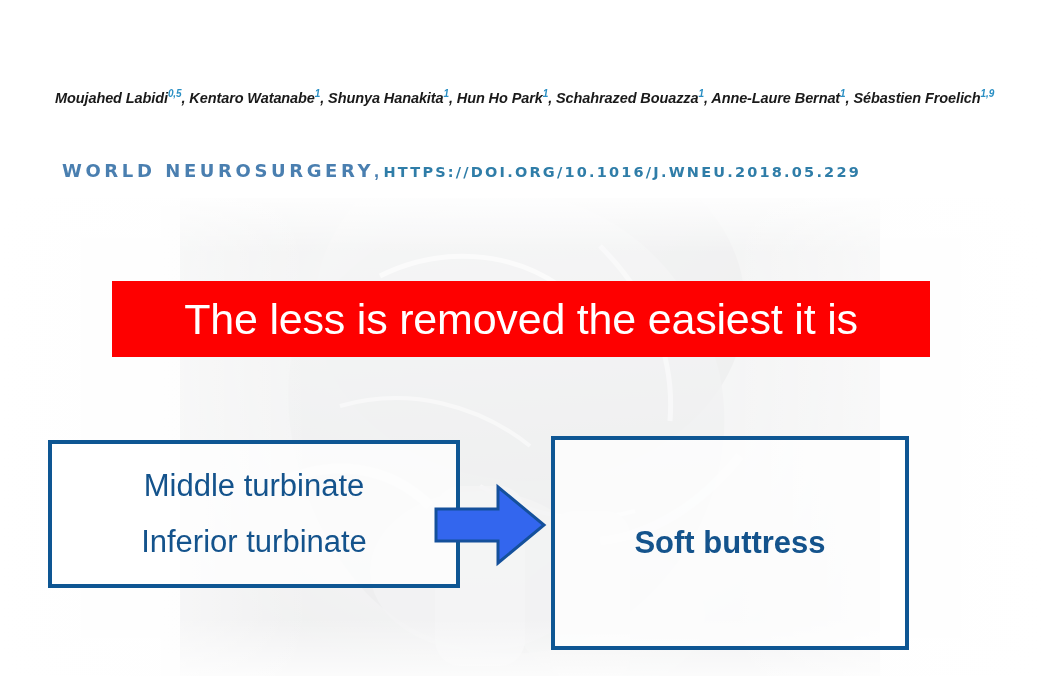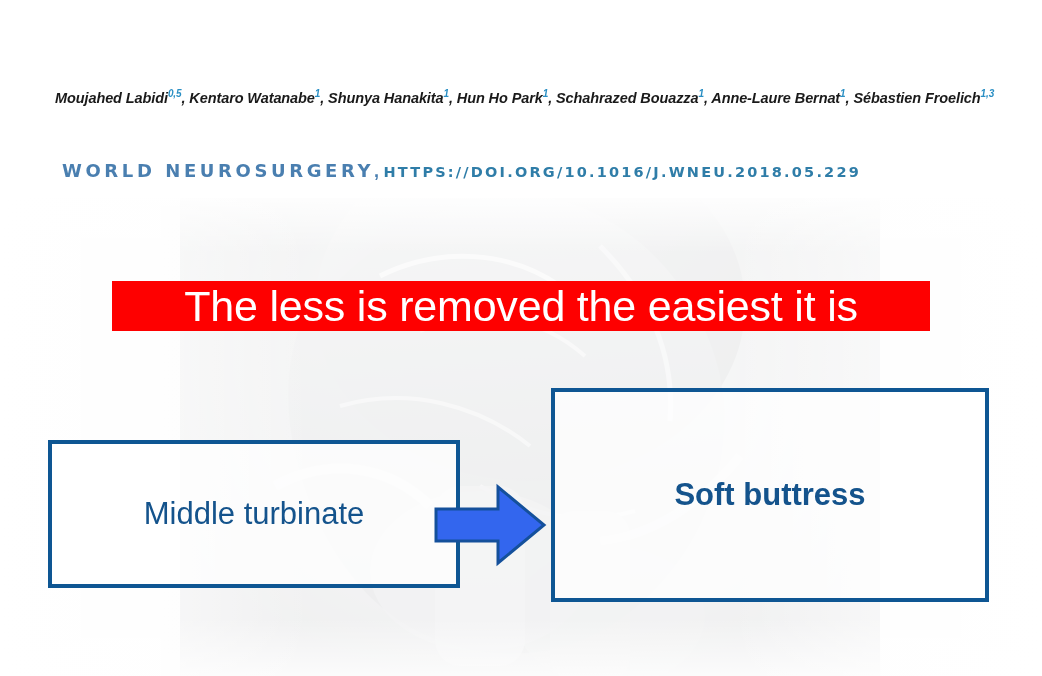--- a/index.html
+++ b/index.html
@@ -125,21 +125,21 @@
     color: #2f7da8;
     font-family: "DejaVu Sans", sans-serif;
   }
 
   
   .red-banner {
     position: absolute;
     left: 112px;
     top: 281px;
     width: 818px;
-    height: 50px;
+    height: 76px;
     background: #fe0000;
     z-index: 20;
     display: flex;
     align-items: center;
     justify-content: center;
   }
   .red-banner-text {
     color: #ffffff;
     font-size: 43px;
     line-height: 46px;
@@ -169,22 +169,22 @@
   }
   #box-left .line {
     color: #14538c;
     font-size: 31px;
     line-height: 56px;
     white-space: nowrap;
   }
 
   #box-right {
     left: 551px;
-    top: 388px;
-    width: 438px;
+    top: 436px;
+    width: 358px;
     height: 214px;
   }
   #box-right .line {
     color: #14538c;
     font-size: 30px;
     line-height: 62px;
     white-space: nowrap;
   }
   #box-right .line.strong {
     font-weight: bold;
@@ -237,34 +237,35 @@
       <rect x="370" y="355" width="80" height="170" rx="24" fill="#c2c4c6" opacity="0.75"></rect>
       <path d="M95 330 C150 300 210 310 250 350" stroke="#e4e5e6" stroke-width="10" fill="none" opacity="0.6"></path>
       <path d="M560 300 C520 350 470 380 420 385" stroke="#e2e3e4" stroke-width="9" fill="none" opacity="0.55"></path>
     </svg>
     <div class="veil"></div>
     <div class="edge-fade"></div>
   </div>
 
   <div class="header">
 
-    <div class="authors">Moujahed Labidi<sup>0,5</sup>, Kentaro Watanabe<sup>1</sup>, Shunya Hanakita<sup>1</sup>, Hun Ho Park<sup>1</sup>, Schahrazed Bouazza<sup>1</sup>, Anne-Laure Bernat<sup>1</sup>, Sébastien Froelich<sup>1,3</sup></div>
+    <div class="authors">Moujahed Labidi<sup>0,5</sup>, Kentaro Watanabe<sup>1</sup>, Shunya Hanakita<sup>1</sup>, Hun Ho Park<sup>1</sup>, Schahrazed Bouazza<sup>1</sup>, Anne-Laure Bernat<sup>1</sup>, Sébastien Froelich<sup>1,9</sup></div>
 
     <div class="journal-line">
       <span class="journal-name">WORLD NEUROSURGERY</span><span class="journal-comma">,</span>
       <span class="journal-doi">HTTPS://DOI.ORG/10.1016/J.WNEU.2018.05.229</span>
     </div>
   </div>
 
   <div class="red-banner">
     <span class="red-banner-text">The less is removed the easiest it is</span>
   </div>
 
   <div class="blue-box" id="box-left">
     <span class="line">Middle turbinate</span>
+    <span class="line">Inferior turbinate</span>
   </div>
 
   <div class="arrow">
     <svg viewBox="0 0 116 84" width="116" height="84" aria-hidden="true">
       <polygon points="4,26 66,26 66,4 112,42 66,80 66,58 4,58" fill="#3366EE" stroke="#14509B" stroke-width="3" stroke-linejoin="miter"></polygon>
     </svg>
   </div>
 
   <div class="blue-box" id="box-right">
     <span class="line strong">Soft buttress</span>

